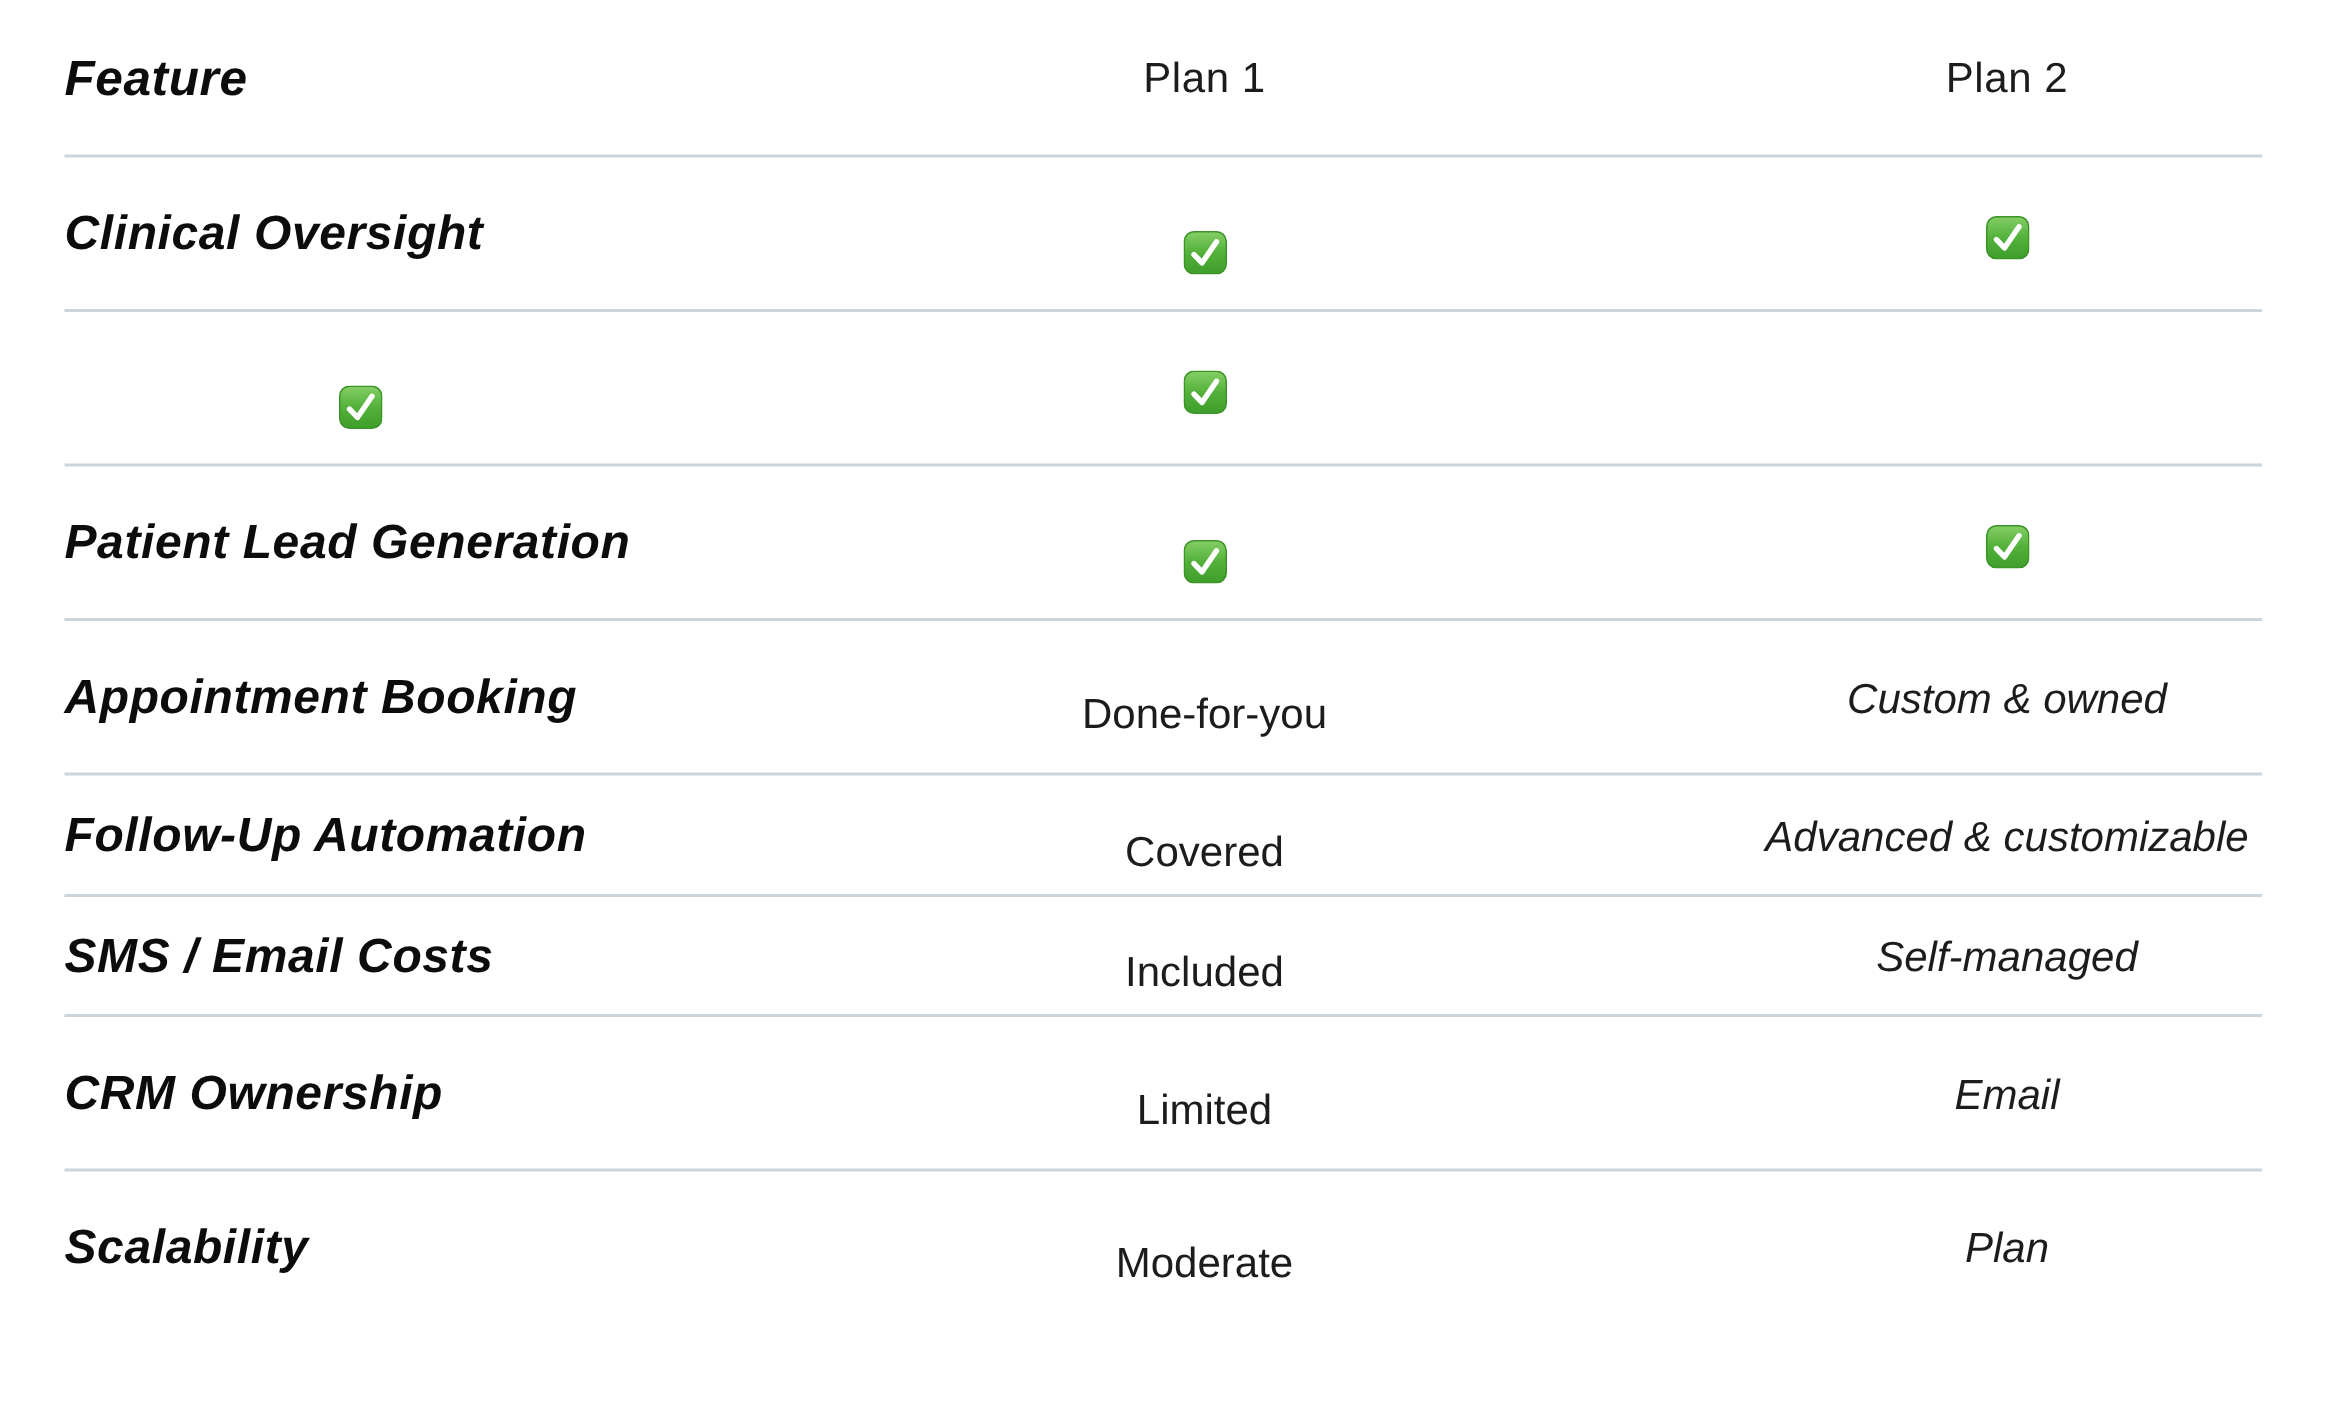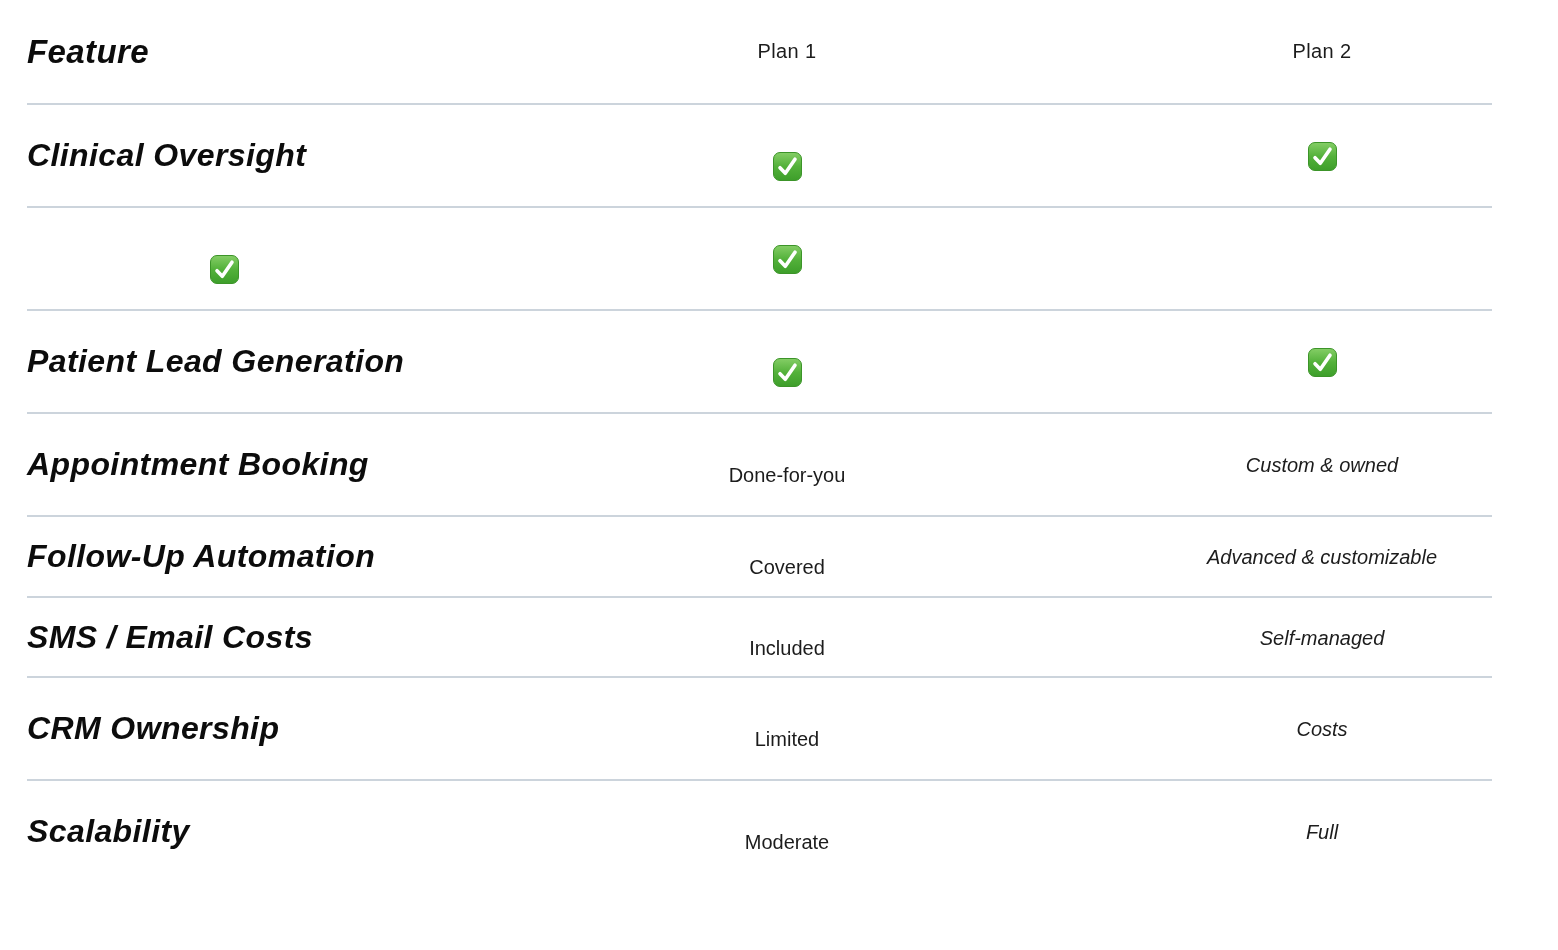--- a/index.html
+++ b/index.html
@@ -11,21 +11,21 @@
     overflow: hidden;
     font-family: "Liberation Sans", sans-serif;
   }
   .page {
     position: relative;
     width: 1558px;
     height: 950px;
     background: #ffffff;
   }
   .table {
-    margin-left: 27px;
+    margin-left: 43px;
     width: 1465px;
   }
   .row {
     display: grid;
     grid-template-columns: 395px 730px 340px;
     box-sizing: border-box;
     border-bottom: 2px solid #ccd4dc;
     align-items: center;
   }
   .row:last-child { border-bottom: none; }
@@ -49,21 +49,21 @@
   }
   .header-cell {
     font-weight: bold;
     font-style: italic;
     font-size: 33px;
     letter-spacing: 0.4px;
     color: #0c0c0c;
   }
   .plan-cell {
     text-align: center;
-    font-size: 20px;
+    font-size: 28px;
     font-weight: 400;
     font-style: normal;
     color: #1c1c1c;
   }
   
   .plan1-offset > .cell-inner { display: inline-block; transform: translateY(11px); }
   .plan2-offset > .cell-inner { display: inline-block; transform: translateY(1px); font-style: italic; }
   .check-icon { display: inline-block; vertical-align: middle; }
   .svg-defs { position: absolute; width: 0; height: 0; overflow: hidden; }
 </style>
@@ -131,22 +131,22 @@
           <div class="cell plan-cell plan2-offset"><span class="cell-inner">Advanced &amp; customizable</span></div>
         </div>
         <div class="row r5">
           <div class="cell feature-cell">SMS / Email Costs</div>
           <div class="cell plan-cell plan1-offset"><span class="cell-inner">Included</span></div>
           <div class="cell plan-cell plan2-offset"><span class="cell-inner">Self-managed</span></div>
         </div>
         <div class="row r6">
           <div class="cell feature-cell">CRM Ownership</div>
           <div class="cell plan-cell plan1-offset"><span class="cell-inner">Limited</span></div>
-          <div class="cell plan-cell plan2-offset"><span class="cell-inner">Costs</span></div>
+          <div class="cell plan-cell plan2-offset"><span class="cell-inner">Email</span></div>
         </div>
         <div class="row r7">
           <div class="cell feature-cell">Scalability</div>
           <div class="cell plan-cell plan1-offset"><span class="cell-inner">Moderate</span></div>
-          <div class="cell plan-cell plan2-offset"><span class="cell-inner">Full</span></div>
+          <div class="cell plan-cell plan2-offset"><span class="cell-inner">Plan</span></div>
         </div>
       </div>
   </div>
 </div>
 
 </body></html>

